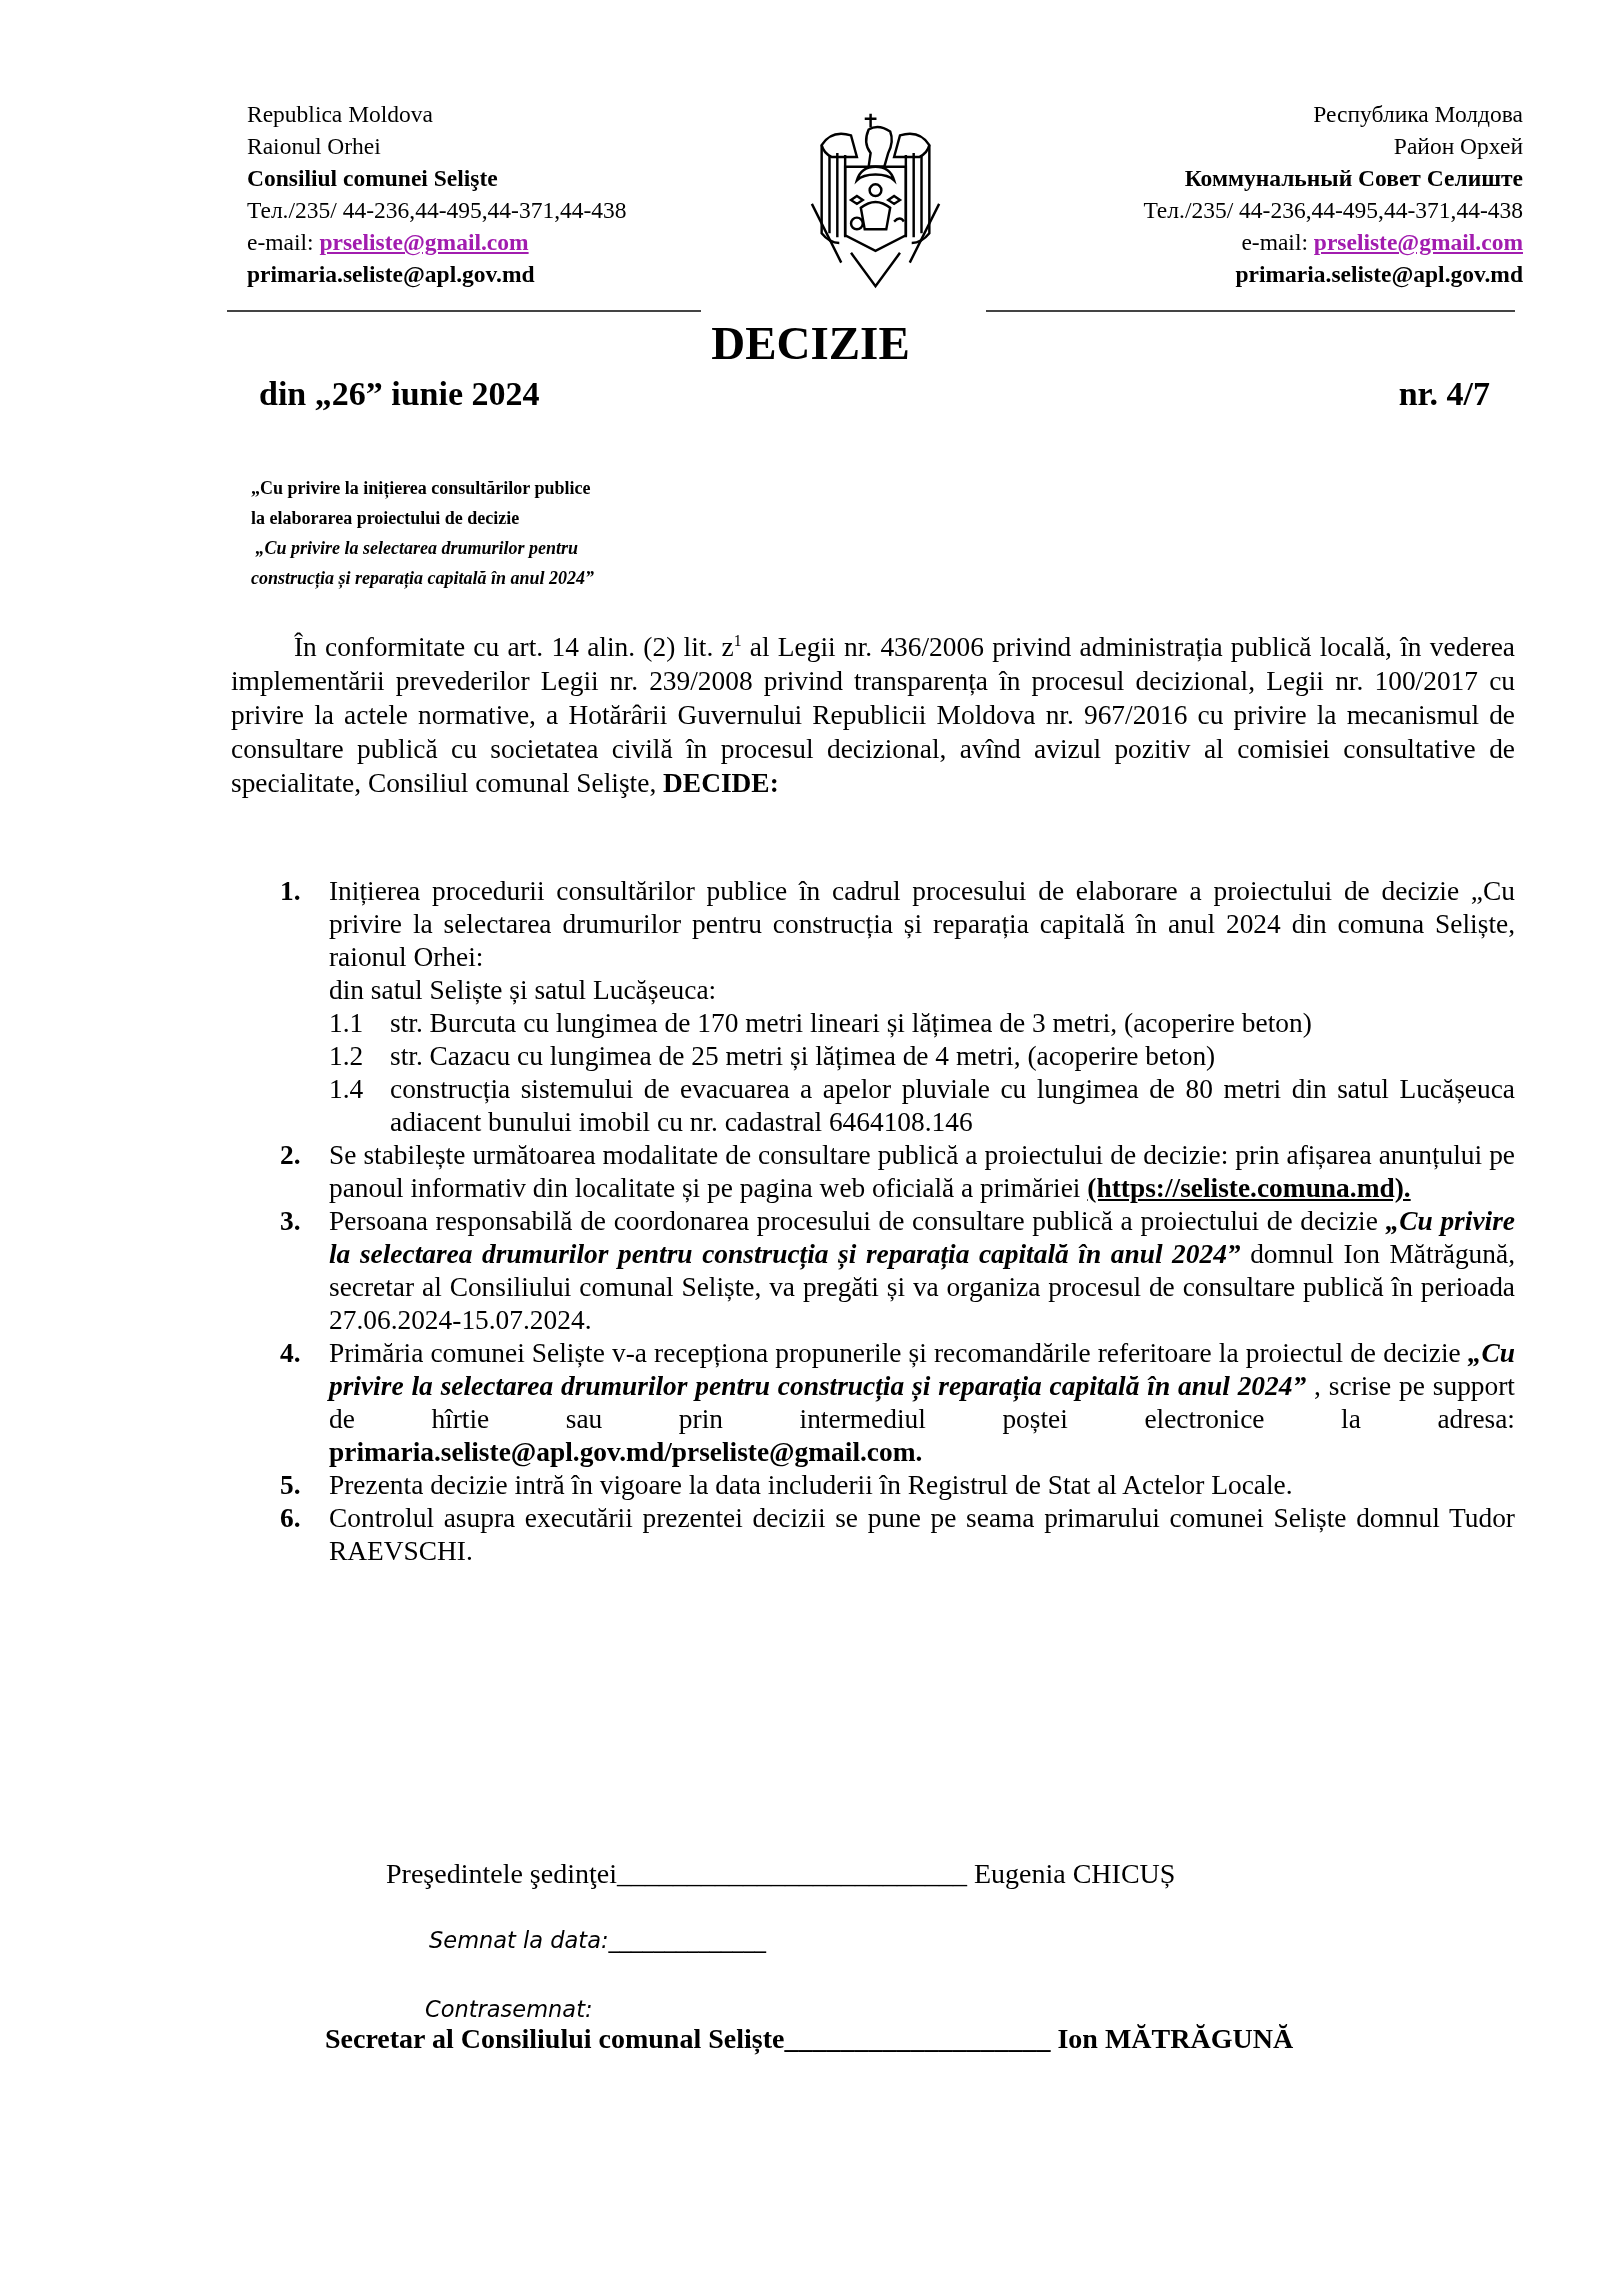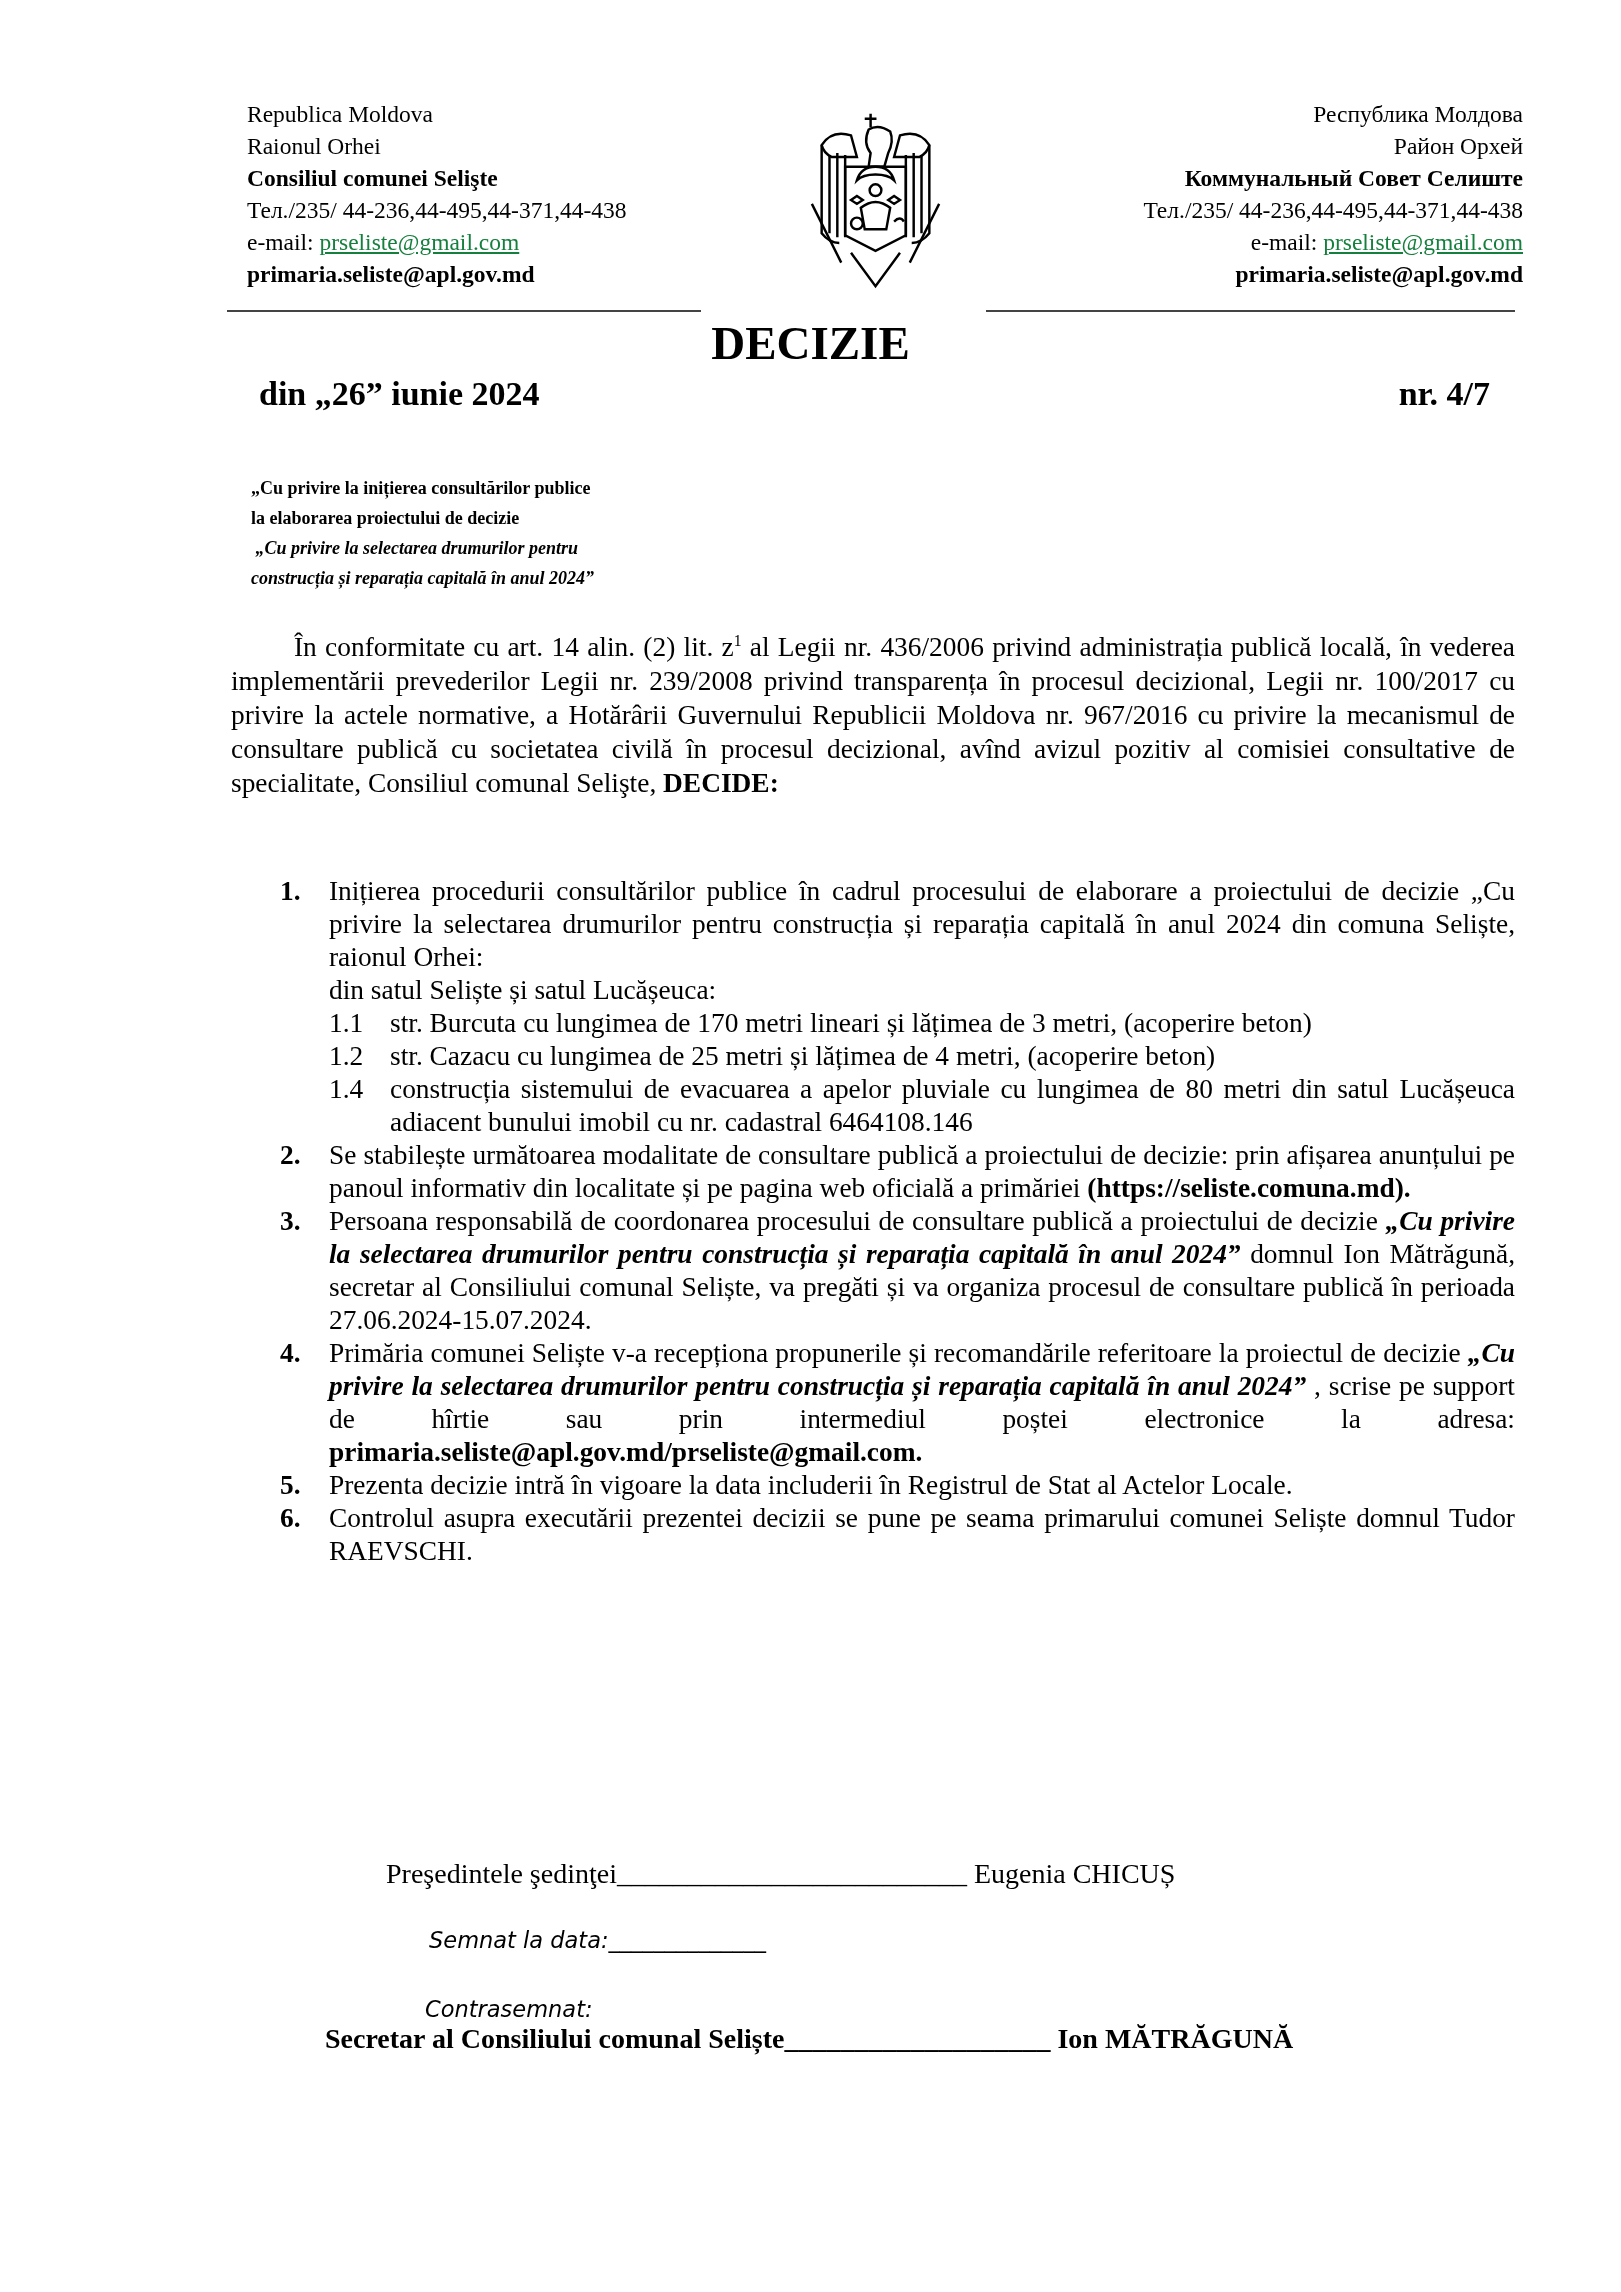--- a/index.html
+++ b/index.html
@@ -7,21 +7,21 @@
       width: 1621px; height: 2293px; position: relative; overflow: hidden;
       font-family: "Liberation Serif", serif; color: #000;
     }
     .page { position: absolute; left: 0; top: 0; width: 1599px; height: 2293px; padding-left: 24px; }
 
     
     .hdr-left { position: absolute; left: 247px; top: 98px; font-size: 23.5px; line-height: 32px; }
     .hdr-right { position: absolute; right: 100px; top: 98px; font-size: 23.5px; line-height: 32px; text-align: right; }
     .hdr-left div, .hdr-right div { white-space: nowrap; }
     .b { font-weight: bold; }
-    .link { color: #15803d; text-decoration: underline; }
+    .link { color: #a21caf; text-decoration: underline; font-weight: bold; }
     .rule-left { position: absolute; left: 227px; top: 310px; width: 474px; height: 2px; background: #444; }
     .rule-right { position: absolute; left: 986px; top: 310px; width: 529px; height: 2px; background: #444; }
     .emblem { position: absolute; left: 792px; top: 106px; width: 167px; height: 186px; }
 
     .title { position: absolute; left: 0; width: 1621px; top: 316px; text-align: center;
       font-size: 47px; font-weight: bold; letter-spacing: 0px; }
     .date { position: absolute; left: 259px; top: 375px; font-size: 34px; font-weight: bold; }
     .number { position: absolute; right: 133px; top: 375px; font-size: 34px; font-weight: bold; }
 
     .subject { position: absolute; left: 251px; top: 465px; font-size: 18px; line-height: 30px; font-weight: bold; margin-top: 8px; }
@@ -29,21 +29,21 @@
 
     .body-wrap { position: absolute; left: 231px; width: 1284px; top: 624px; font-size: 27.4px; line-height: 34px; text-align: justify; }
     .intro { text-indent: 63px; margin: 0; }
 
     .list { position: absolute; left: 280px; width: 1235px; top: 875px; font-size: 27.4px; line-height: 33px; }
     .item { position: relative; padding-left: 49px; text-align: justify; }
     .item .num { position: absolute; left: 0; top: 0; font-weight: bold; }
     .sub { position: relative; padding-left: 61px; text-align: justify; }
     .sub .snum { position: absolute; left: 0; top: 0; }
     .bi { font-weight: bold; font-style: italic; }
-    .ul { font-weight: bold; }
+    .ul { text-decoration: underline; font-weight: bold; }
 
     .sig1 { position: absolute; left: 386px; top: 1858px; font-size: 28px; font-weight: normal; white-space: nowrap; }
     .signed { position: absolute; left: 429px; top: 1927px; font-size: 22.5px; font-style: italic; font-family: "DejaVu Sans", sans-serif; white-space: nowrap; }
     .countersigned { position: absolute; left: 425px; top: 1996px; font-size: 22.5px; font-style: italic; font-family: "DejaVu Sans", sans-serif; }
     .sig2 { position: absolute; left: 325px; top: 2023px; font-size: 28px; font-weight: bold; white-space: nowrap; }
   </style>
 </head>
 <body>
 
 <div class="page">

